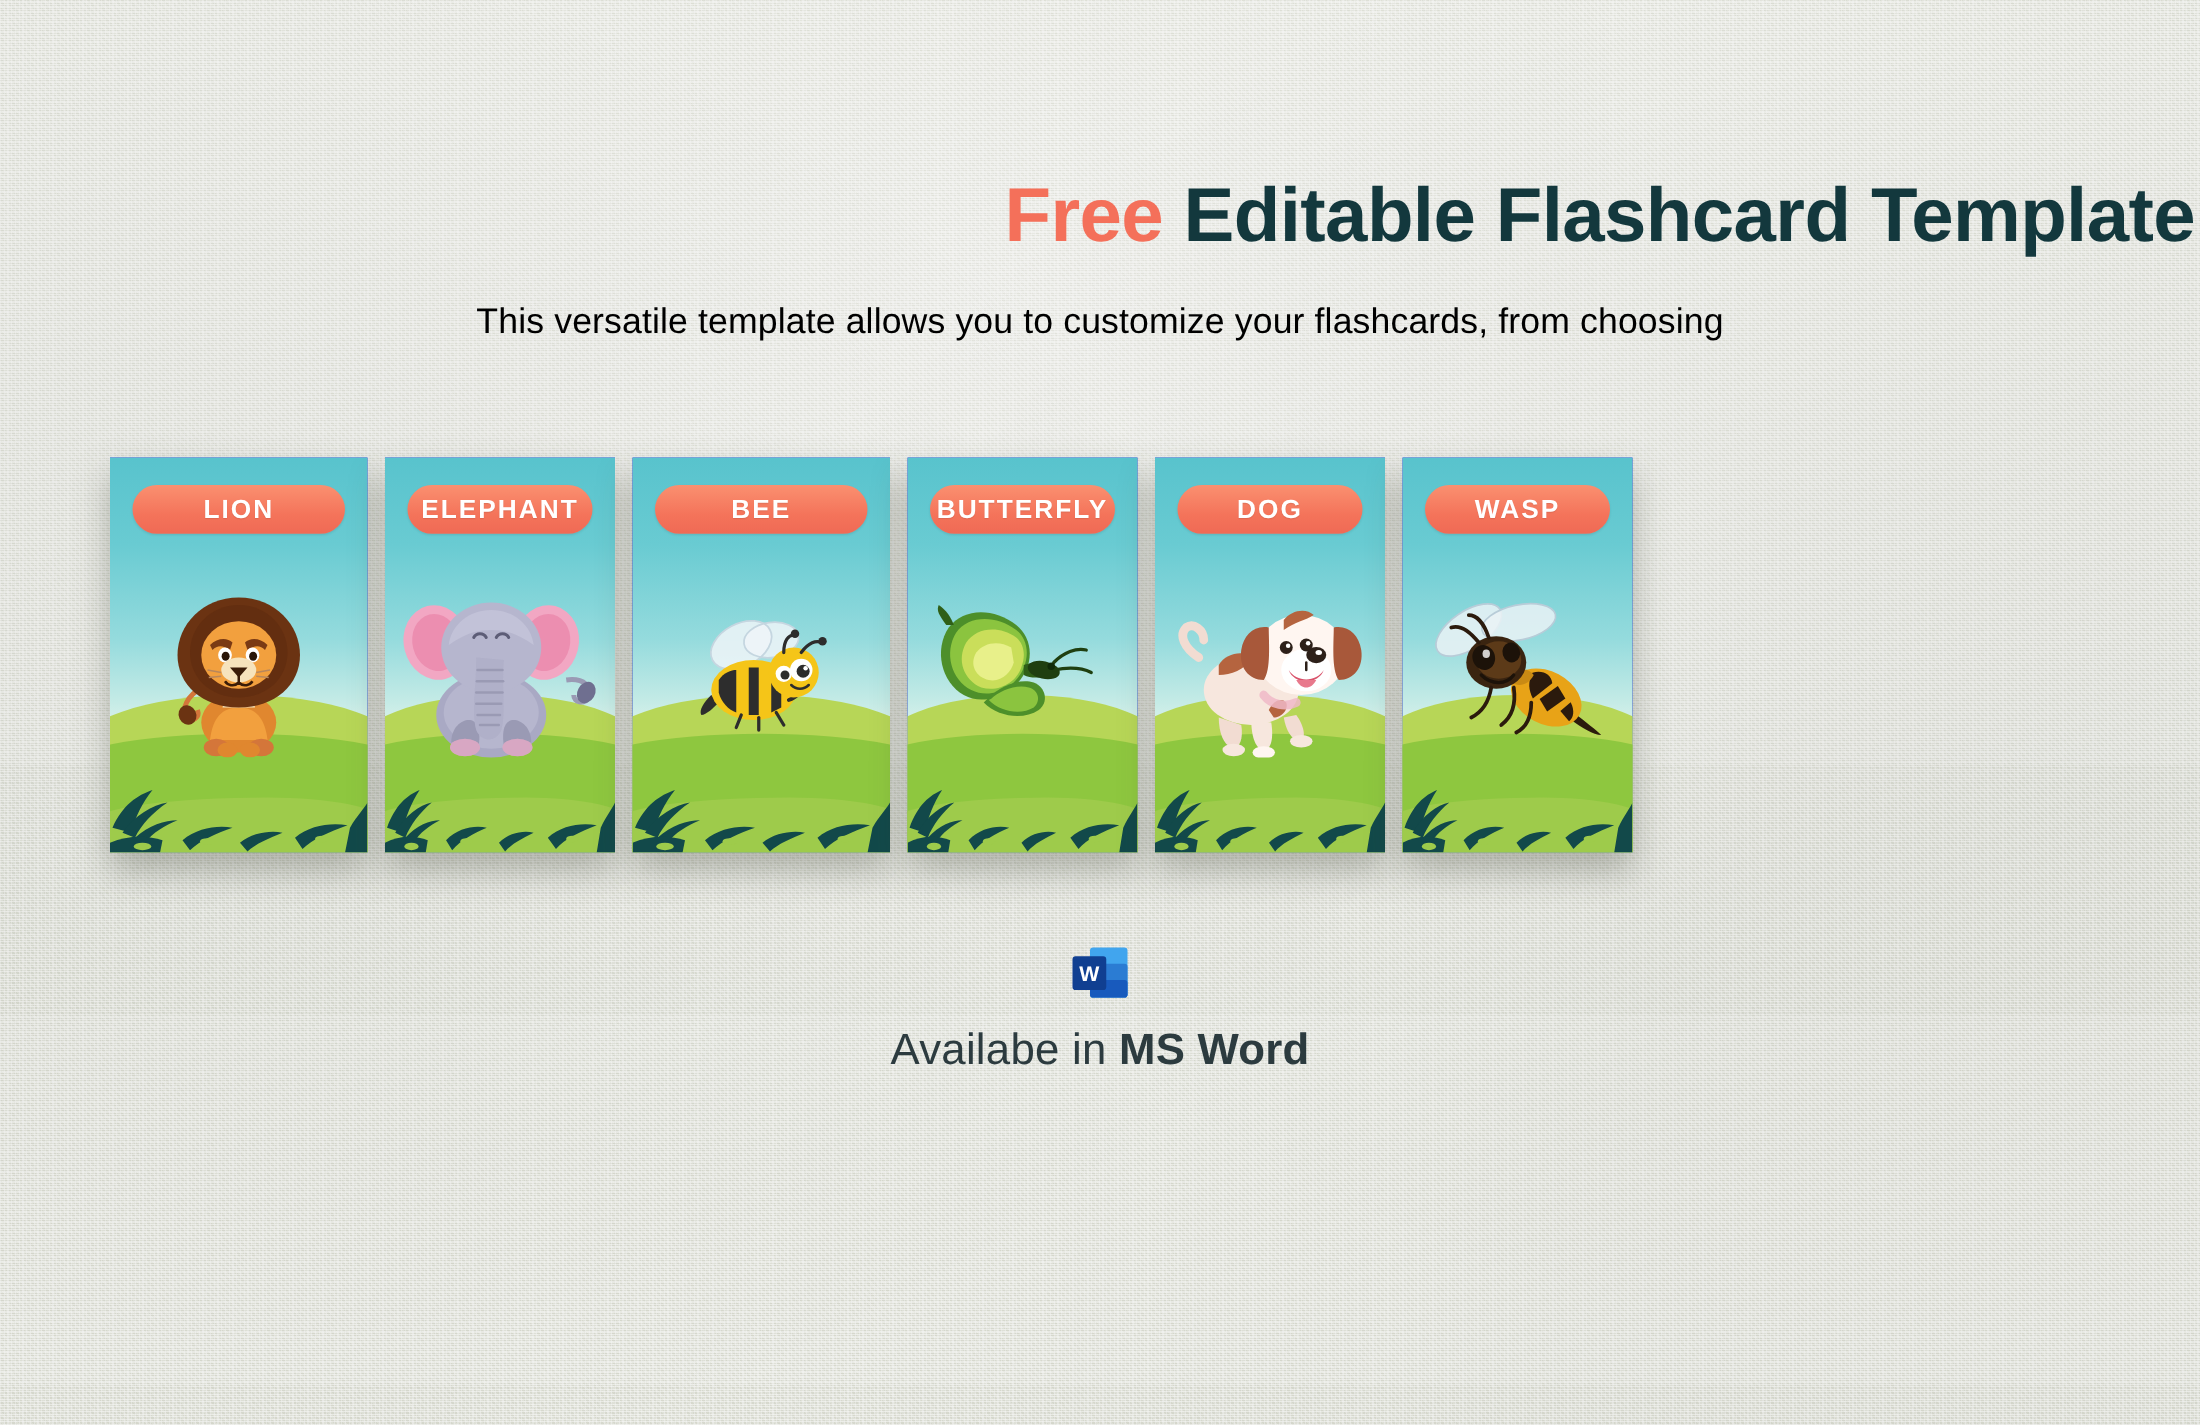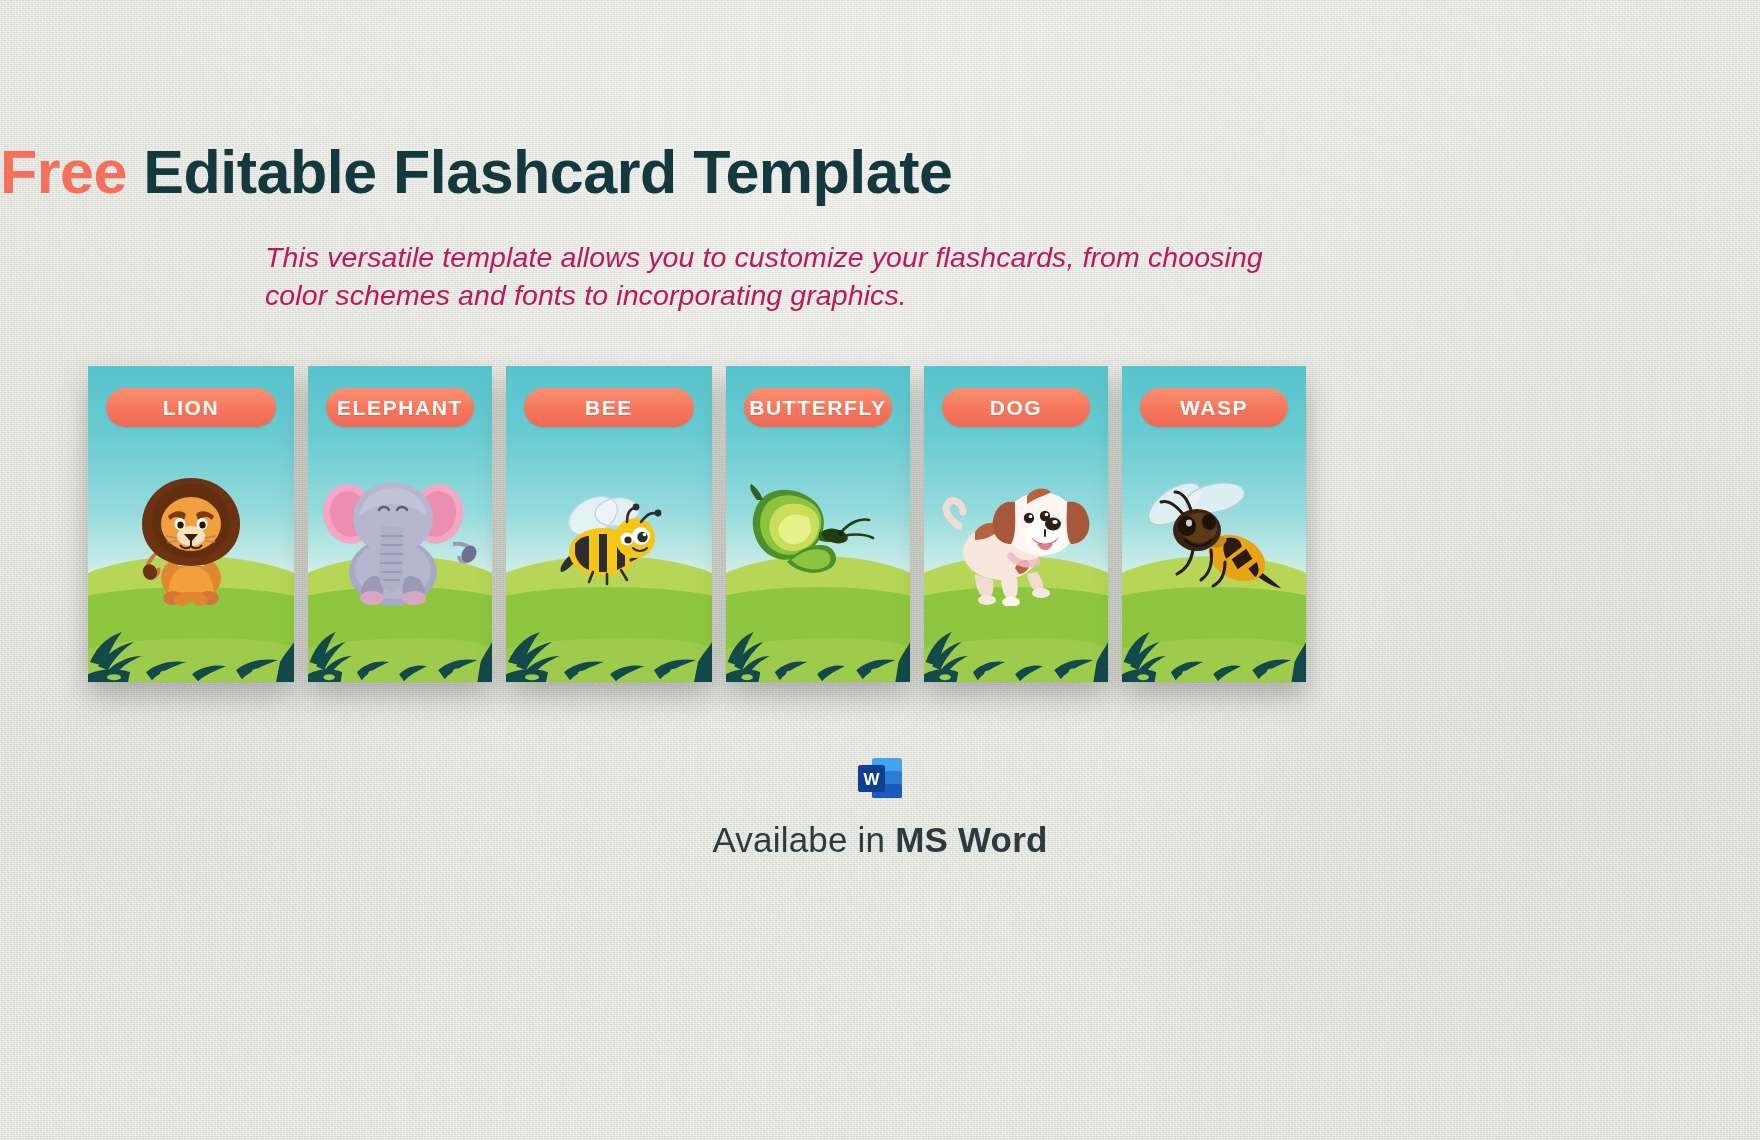--- a/index.html
+++ b/index.html
@@ -42,42 +42,42 @@
       radial-gradient(circle at 12% 8%,  rgba(0,0,0,.035) 0 18%, transparent 60%),
       radial-gradient(circle at 92% 92%, rgba(0,0,0,.045) 0 20%, transparent 62%),
       radial-gradient(circle at 85% 10%, rgba(0,0,0,.028) 0 16%, transparent 55%),
       radial-gradient(circle at 5% 85%,  rgba(0,0,0,.030) 0 16%, transparent 55%);
     pointer-events: none;
   }
 
   
   .headline {
     position: absolute;
-    top: 140px; left: 0; right: 17px;
-    text-align: left;
+    top: 140px; left: 0; right: 4px;
+    text-align: right;
     font-size: 61px;
     font-weight: bold;
     letter-spacing: -.5px;
     line-height: 1.05;
     color: #13383d;
     white-space: nowrap;
   }
   .headline .free { color: #f4705a; }
 
   .subtitle {
     position: absolute;
     top: 238px; left: 50%;
     transform: translateX(-50%);
     width: 1230px;
+    text-align: center;
     font-size: 28.5px;
     line-height: 1.35;
-    color: #be185d;
+    color: #000000;
     letter-spacing: .1px;
     font-weight: 300;
-    font-style: italic;
   }
 
   
   #cards {
     position: absolute;
     top: 366px;
     left: 88px;
     width: 1412px;
     height: 316px;
     display: flex;
@@ -197,21 +197,20 @@
 <body>
 
 <div id="page"></div>
 
 <h1 class="headline">
   <span class="free">Free</span><span> Editable Flashcard Template</span>
 </h1>
 
 <p class="subtitle">
   <span>This versatile template allows you to customize your flashcards, from choosing</span><br>
-  <span>color schemes and fonts to incorporating graphics.</span>
 </p>
 
 <div id="cards">
 
   <div class="card w-sm">
     <div class="sky"></div>
     <div class="hill-back"></div>
     <div class="hill-mid"></div>
     <div class="hill-front"></div>
     <svg class="blades" viewBox="0 0 206 82" preserveAspectRatio="none">

